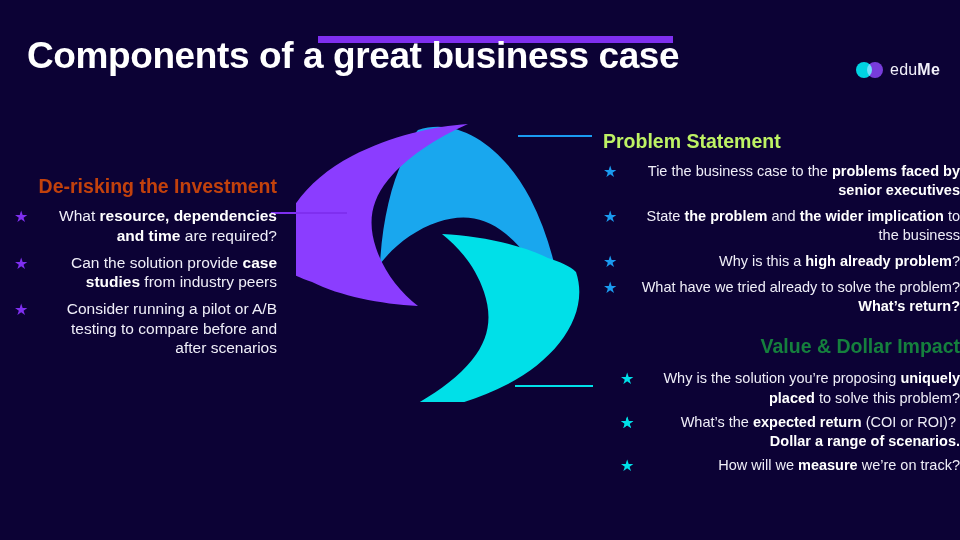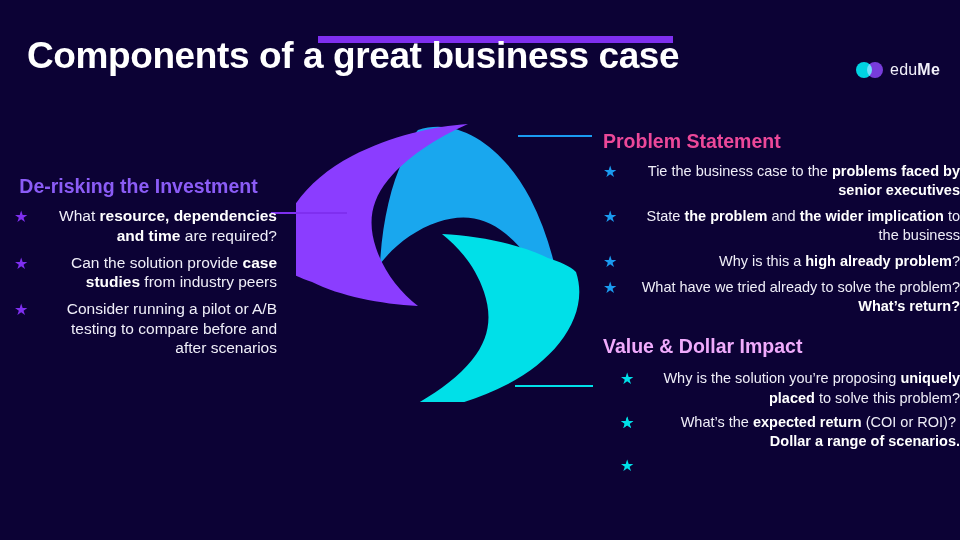--- a/index.html
+++ b/index.html
@@ -106,30 +106,30 @@
       <path d="M -12 146 C -26 105 6 60 56 34 C 95 14 138 4 172 2 C 140 16 110 36 92 58 C 74 80 72 102 80 126 C 88 150 104 170 122 184 C 84 182 44 174 16 160 C 4 156 -6 152 -12 146 Z" fill="#8b3dff"></path>
     </g>
   </svg>
 </div>
 
 <div class="connector" id="connector-problem" style="background: rgb(26, 155, 240);"></div>
 <div class="connector" id="connector-derisk" style="background: rgb(127, 47, 240);"></div>
 <div class="connector" id="connector-value" style="background: rgb(0, 224, 232);"></div>
 
 <div id="col-derisk">
-  <div class="section-heading" style="color: #8b5cf6; text-align: center;">De-risking the Investment</div>
+  <div class="section-heading" style="color: #c2410c;">De-risking the Investment</div>
   <ul>
     <li><span class="star" style="color: rgb(127, 47, 240);">★</span><span class="txt">What <b>resource, dependencies and time</b> are required?</span></li>
     <li><span class="star" style="color: rgb(127, 47, 240);">★</span><span class="txt">Can the solution provide <b>case studies</b> from industry peers</span></li>
     <li><span class="star" style="color: rgb(127, 47, 240);">★</span><span class="txt">Consider running a pilot or A/B testing to compare before and after scenarios</span></li>
   </ul>
 </div>
 
 <div id="col-problem" class="rightcol">
-  <div class="section-heading" style="color: #ec4899;">Problem Statement</div>
+  <div class="section-heading" style="color: #bef264;">Problem Statement</div>
   <ul>
     <li>
         <span class="star" style="color: rgb(26, 155, 240);">★</span>
         <span class="txt">Tie the business case to the <b>problems faced by senior executives</b></span>
       </li>
     <li>
         <span class="star" style="color: rgb(26, 155, 240);">★</span>
         <span class="txt">State <b>the problem</b> and <b>the wider implication</b> to the business</span>
       </li>
     <li>
@@ -137,30 +137,31 @@
         <span class="txt">Why is this a <b>high already problem</b>?</span>
       </li>
     <li>
         <span class="star" style="color: rgb(26, 155, 240);">★</span>
         <span class="txt">What have we tried already to solve the problem? <b>What’s return?</b></span>
       </li>
   </ul>
 </div>
 
 <div id="col-value" class="rightcol">
-  <div class="section-heading" style="color: #f0abfc;">Value &amp; Dollar Impact</div>
+  <div class="section-heading" style="color: #15803d; text-align: right;">Value &amp; Dollar Impact</div>
   <ul>
     <li>
         <span class="star" style="color: rgb(0, 224, 232);">★</span>
         <span class="txt">Why is the solution you’re proposing <b>uniquely placed</b> to solve this problem?</span>
       </li>
     <li>
         <span class="star" style="color: rgb(0, 224, 232);">★</span>
       </li>
     <li>
         <span class="star" style="color: rgb(0, 224, 232);">★</span>
         <span class="txt">What’s the <b>expected return</b> (COI or ROI)?&nbsp; <b>Dollar a range of scenarios.</b></span>
       </li>
     <li>
         <span class="star" style="color: rgb(0, 224, 232);">★</span>
+        <span class="txt">How will we <b>measure</b> we’re on track?</span>
       </li>
   </ul>
 </div>
 
 </body></html>

